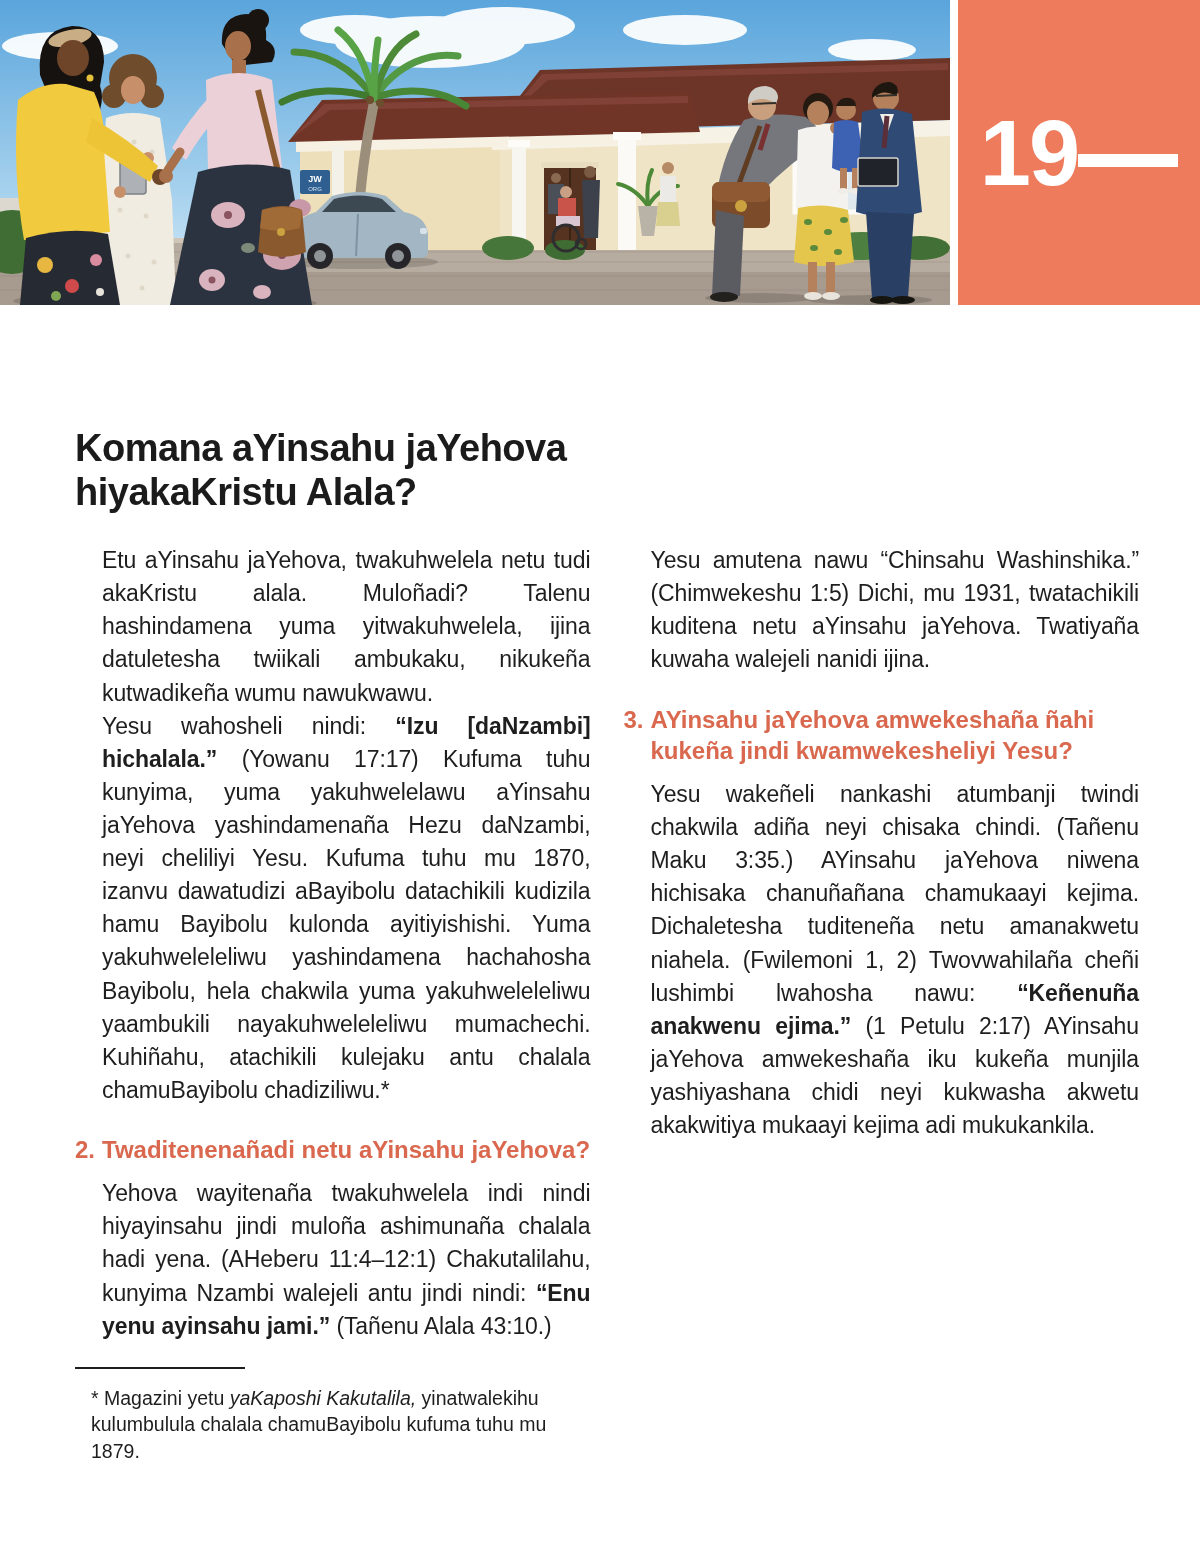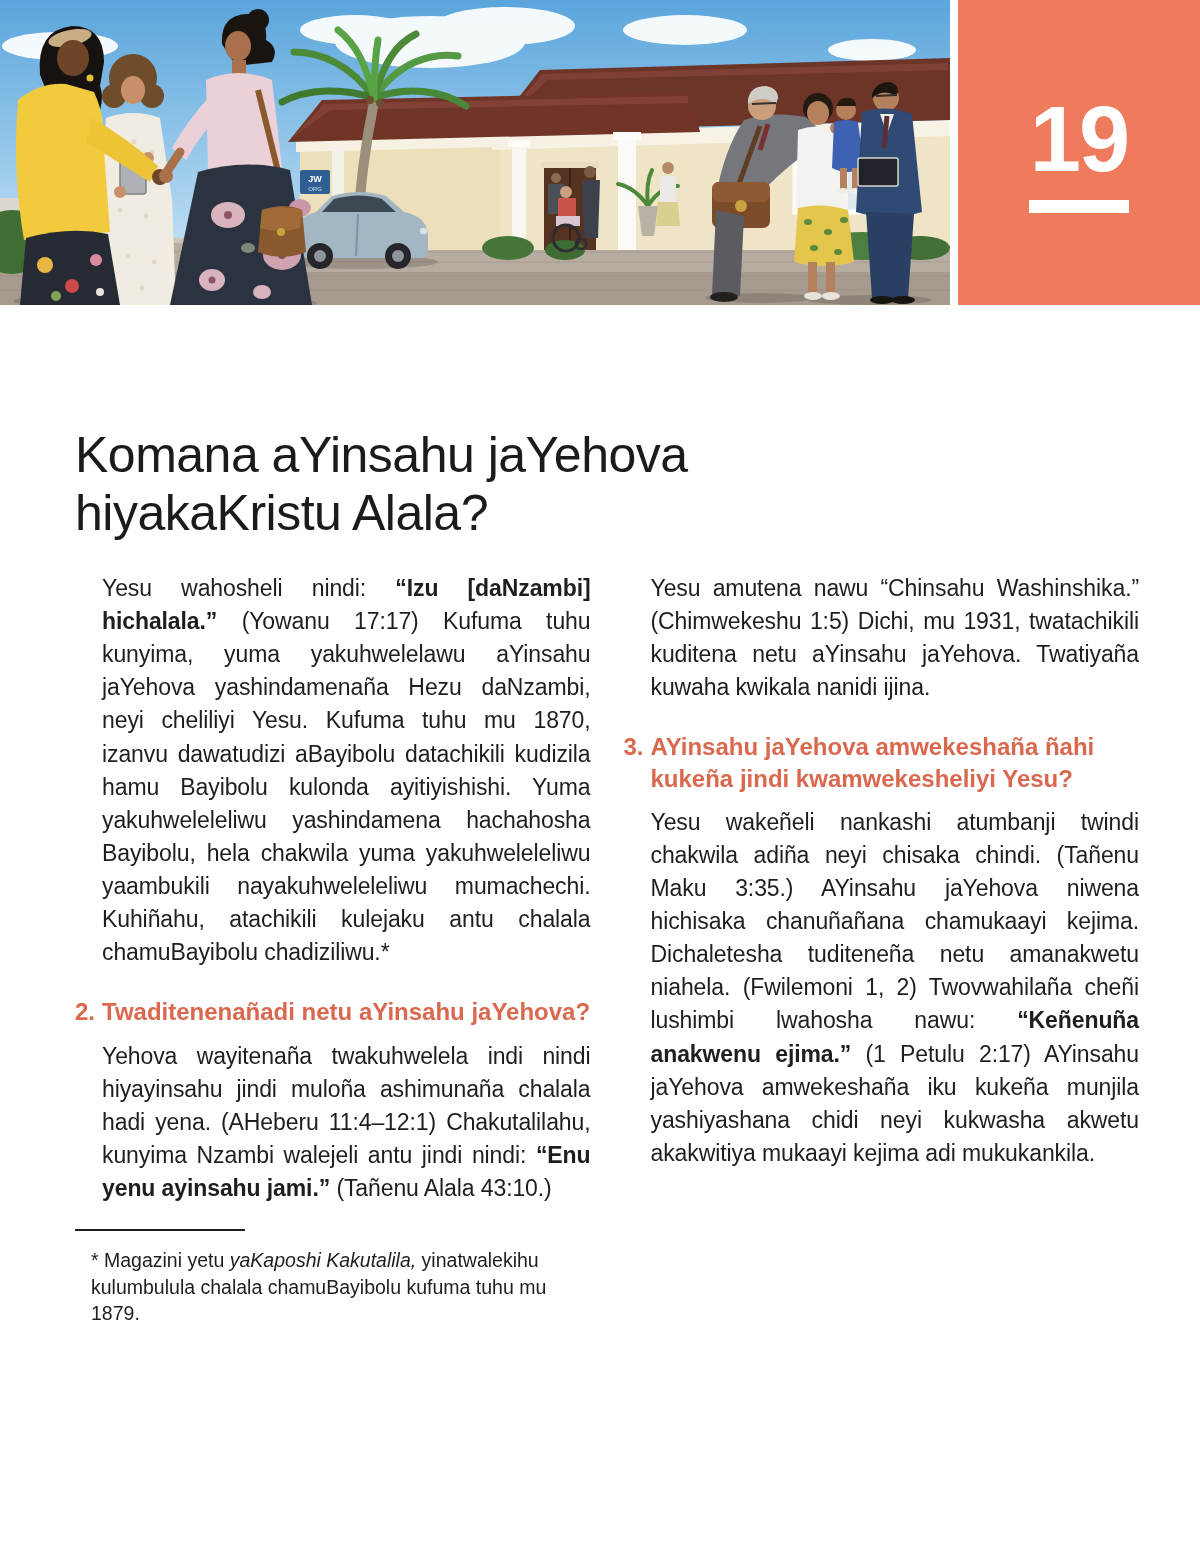--- a/index.html
+++ b/index.html
@@ -5,29 +5,29 @@
   html,body { margin:0; padding:0; background:#ffffff; }
   .page {
     position:relative; width:1200px; height:1543px; background:#fff;
     font-family:"Liberation Sans", sans-serif; color:#1e1e1e; overflow:hidden;
   }
   
   .hero { position:relative; height:378px; }
   .hero-photo { position:absolute; left:0; top:0; width:950px; height:305px; display:block; }
   .lesson-badge {
     position:absolute; left:958px; top:0; width:242px; height:305px;
-    background:var(--accent,#ee7b5b); display:flex; flex-direction:column;
+    background:var(--accent,#ee7b5b); display:flex; 
     align-items:center; justify-content:center;
   }
   .lesson-number { color:#fff; font-size:92px; font-weight:bold; line-height:1; letter-spacing:-2px; }
   .lesson-underline { width:100px; height:13px; background:#fff; margin-top:15px; }
   
   h1.page-title {
     margin:48px 0 30px 75px; max-width:720px;
-    font-size:50px; line-height:1.16; font-weight:normal; letter-spacing:-0.5px; color:#1b1b1b;
+    font-size:38px; line-height:1.16; font-weight:bold; letter-spacing:-0.5px; color:#1b1b1b;
   }
   
   .cols { display:flex; gap:33px; padding:0 61px 0 75px; }
   .col { flex:1; min-width:0; }
   p.body {
     margin:0 0 0 27px; font-size:23px; line-height:1.44; text-align:justify;
     letter-spacing:-0.1px; color:#1e1e1e;
   }
   h2.q {
     margin:27px 0 12px 0; padding-left:27px; font-size:24px; line-height:1.3;
@@ -311,34 +311,35 @@
     <div class="lesson-badge">
       <div class="lesson-number">19</div>
       <div class="lesson-underline"></div>
     </div>
   </header>
 
   <h1 class="page-title">Komana aYinsahu jaYehova hiyakaKristu Alala?</h1>
 
   <div class="cols">
     <div class="col">
+      <p class="body">Etu aYinsahu jaYehova, twakuhwelela netu tudi akaKristu alala. Muloñadi? Talenu hashindamena yuma yitwakuhwelela, ijina datuletesha twiikali ambukaku, nikukeña kutwadikeña wumu nawukwawu.</p>
 
       <p class="body"><span class="">Yesu wahosheli nindi: </span><span class="b">“Izu [daNzambi] hichalala.”</span><span class=""> (Yowanu 17:17) Kufuma tuhu kunyima, yuma yakuhwelelawu aYinsahu jaYehova yashindamenaña Hezu daNzambi, neyi cheliliyi Yesu. Kufuma tuhu mu 1870, izanvu dawatudizi aBayibolu datachikili kudizila hamu Bayibolu kulonda ayitiyishishi. Yuma yakuhweleleliwu yashindamena hachahosha Bayibolu, hela chakwila yuma yakuhweleleliwu yaambukili nayakuhweleleliwu mumachechi. Kuhiñahu, atachikili kulejaku antu chalala chamuBayibolu chadiziliwu.*</span></p>
 
       <h2 class="q">
         <span class="qnum">2.</span><span>Twaditenenañadi netu aYinsahu jaYehova?</span>
       </h2>
       <p class="body"><span class="">Yehova wayitenaña twakuhwelela indi nindi hiyayinsahu jindi muloña ashimunaña chalala hadi yena. (AHeberu 11:4–12:1) Chakutalilahu, kunyima Nzambi walejeli antu jindi nindi: </span><span class="b">“Enu yenu ayinsahu jami.”</span><span class=""> (Tañenu Alala 43:10.)</span></p>
 
       <div class="footnote-rule"></div>
       <p class="footnote"><span class="">* Magazini yetu </span><span class=" i">yaKaposhi Kakutalila,</span><span class=""> yinatwalekihu kulumbulula chalala chamuBayibolu kufuma tuhu mu 1879.</span></p>
     </div>
 
     <div class="col">
-      <p class="body"><span class="">Yesu amutena nawu “Chinsahu Washinshika.” (Chimwekeshu 1:5) Dichi, mu 1931, twatachikili kuditena netu aYinsahu jaYehova. Twatiyaña kuwaha kwikala nanidi ijina.</span></p>
+      <p class="body"><span class="">Yesu amutena nawu “Chinsahu Washinshika.” (Chimwekeshu 1:5) Dichi, mu 1931, twatachikili kuditena netu aYinsahu jaYehova. Twatiyaña kuwaha walejeli nanidi ijina.</span></p>
 
       <h2 class="q">
         <span class="qnum">3.</span><span>AYinsahu jaYehova amwekeshaña ñahi kukeña jindi kwamwekesheliyi Yesu?</span>
       </h2>
       <p class="body"><span class="">Yesu wakeñeli nankashi atumbanji twindi chakwila adiña neyi chisaka chindi. (Tañenu Maku 3:35.) AYinsahu jaYehova niwena hichisaka chanuñañana chamukaayi kejima. Dichaletesha tuditeneña netu amanakwetu niahela. (Fwilemoni 1, 2) Twovwahilaña cheñi lushimbi lwahosha nawu: </span><span class="b">“Keñenuña anakwenu ejima.”</span><span class=""> (1 Petulu 2:17) AYinsahu jaYehova amwekeshaña iku kukeña munjila yashiyashana chidi neyi kukwasha akwetu akakwitiya mukaayi kejima adi mukukankila.</span></p>
     </div>
   </div>
 </div>
 
 </body></html>

